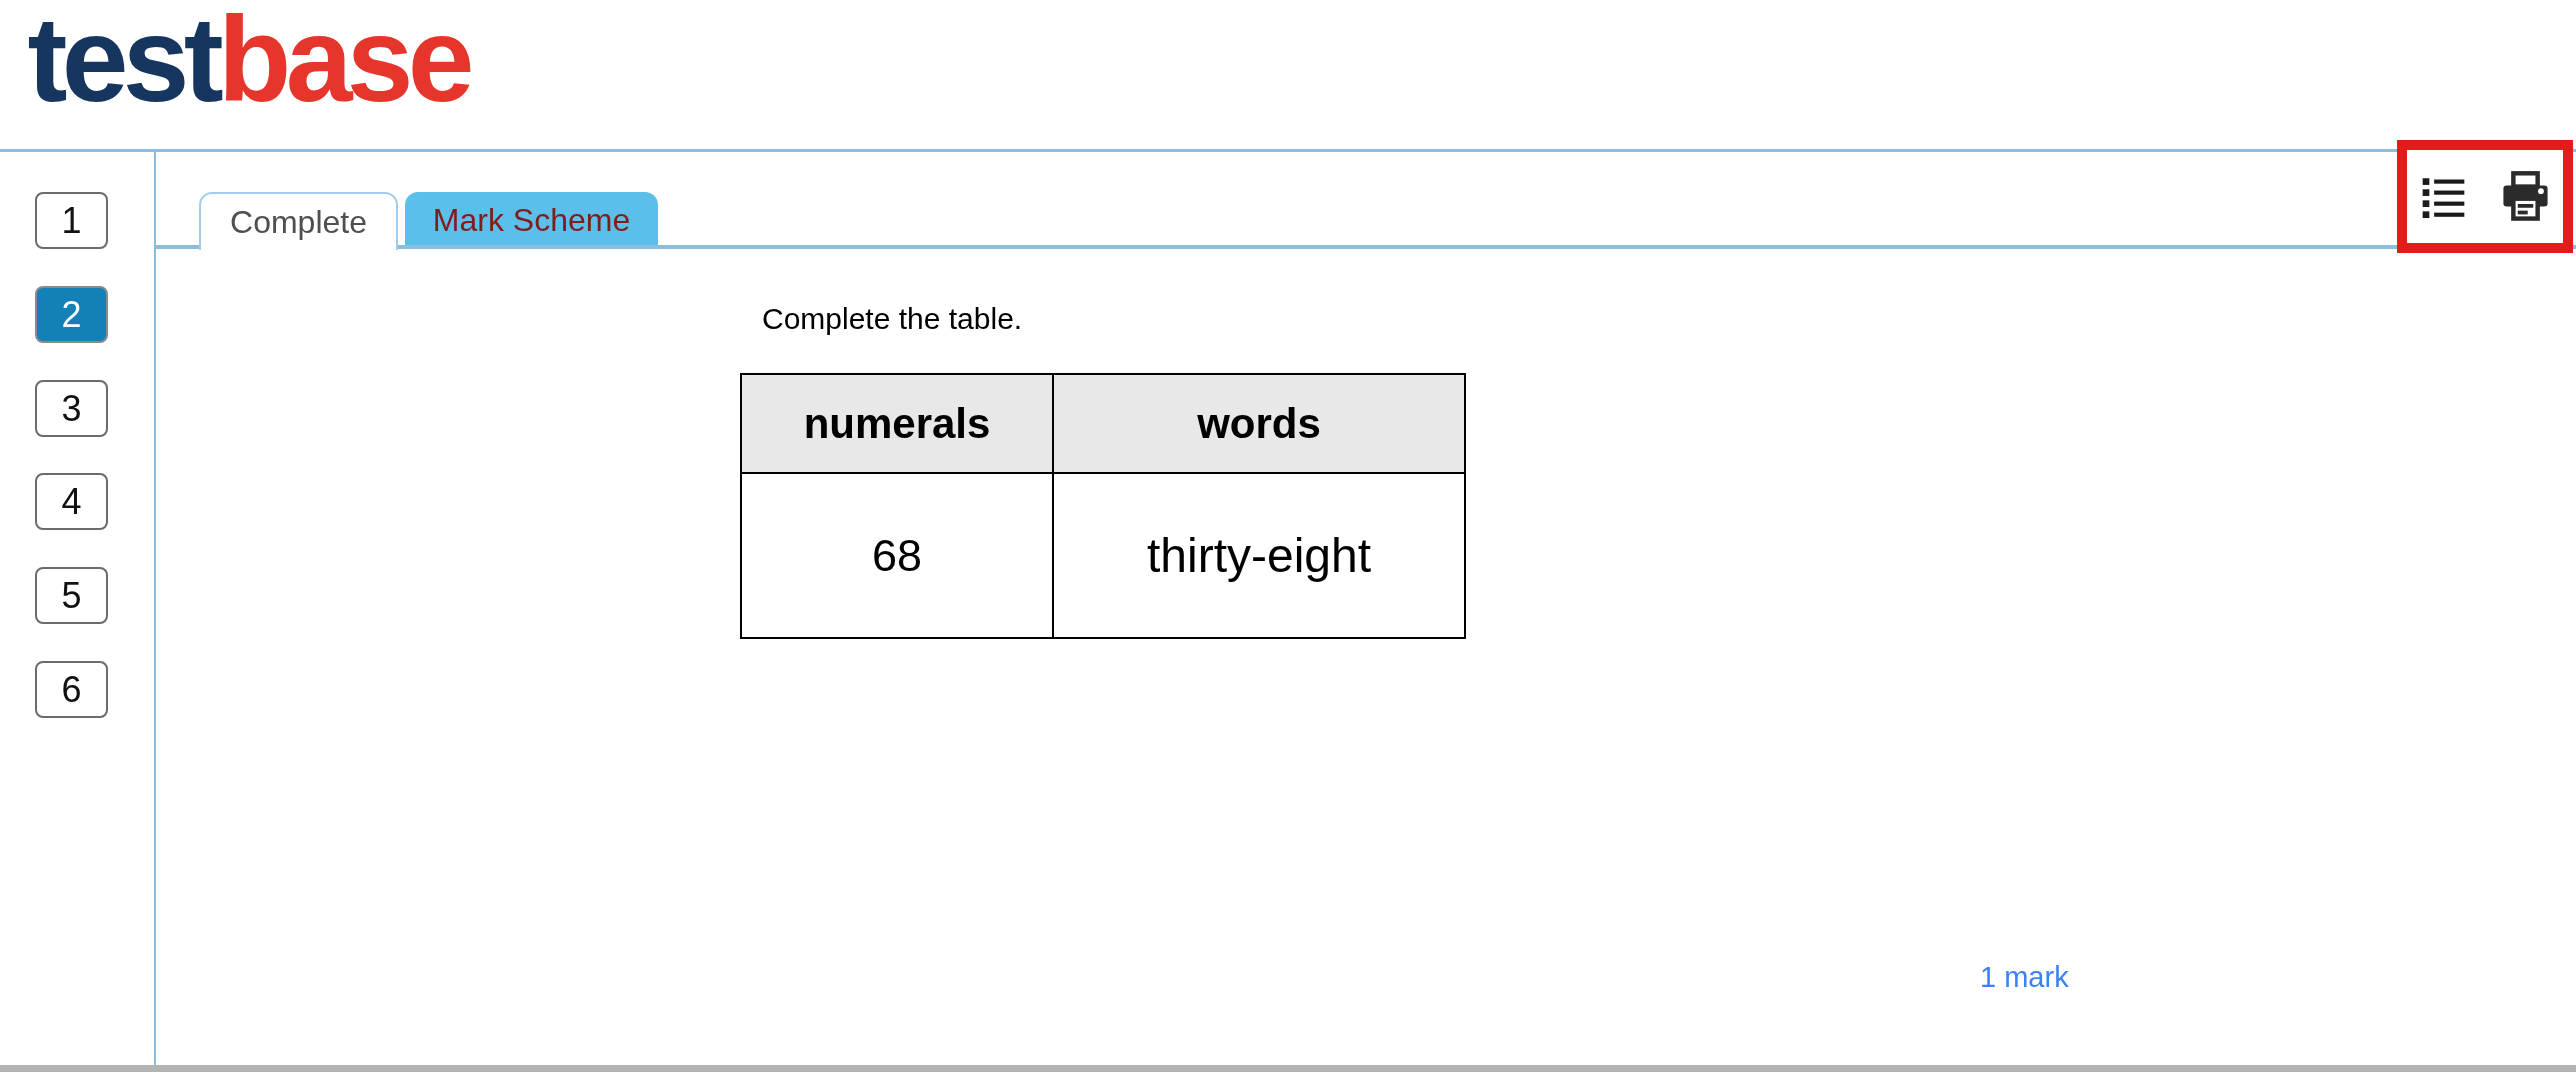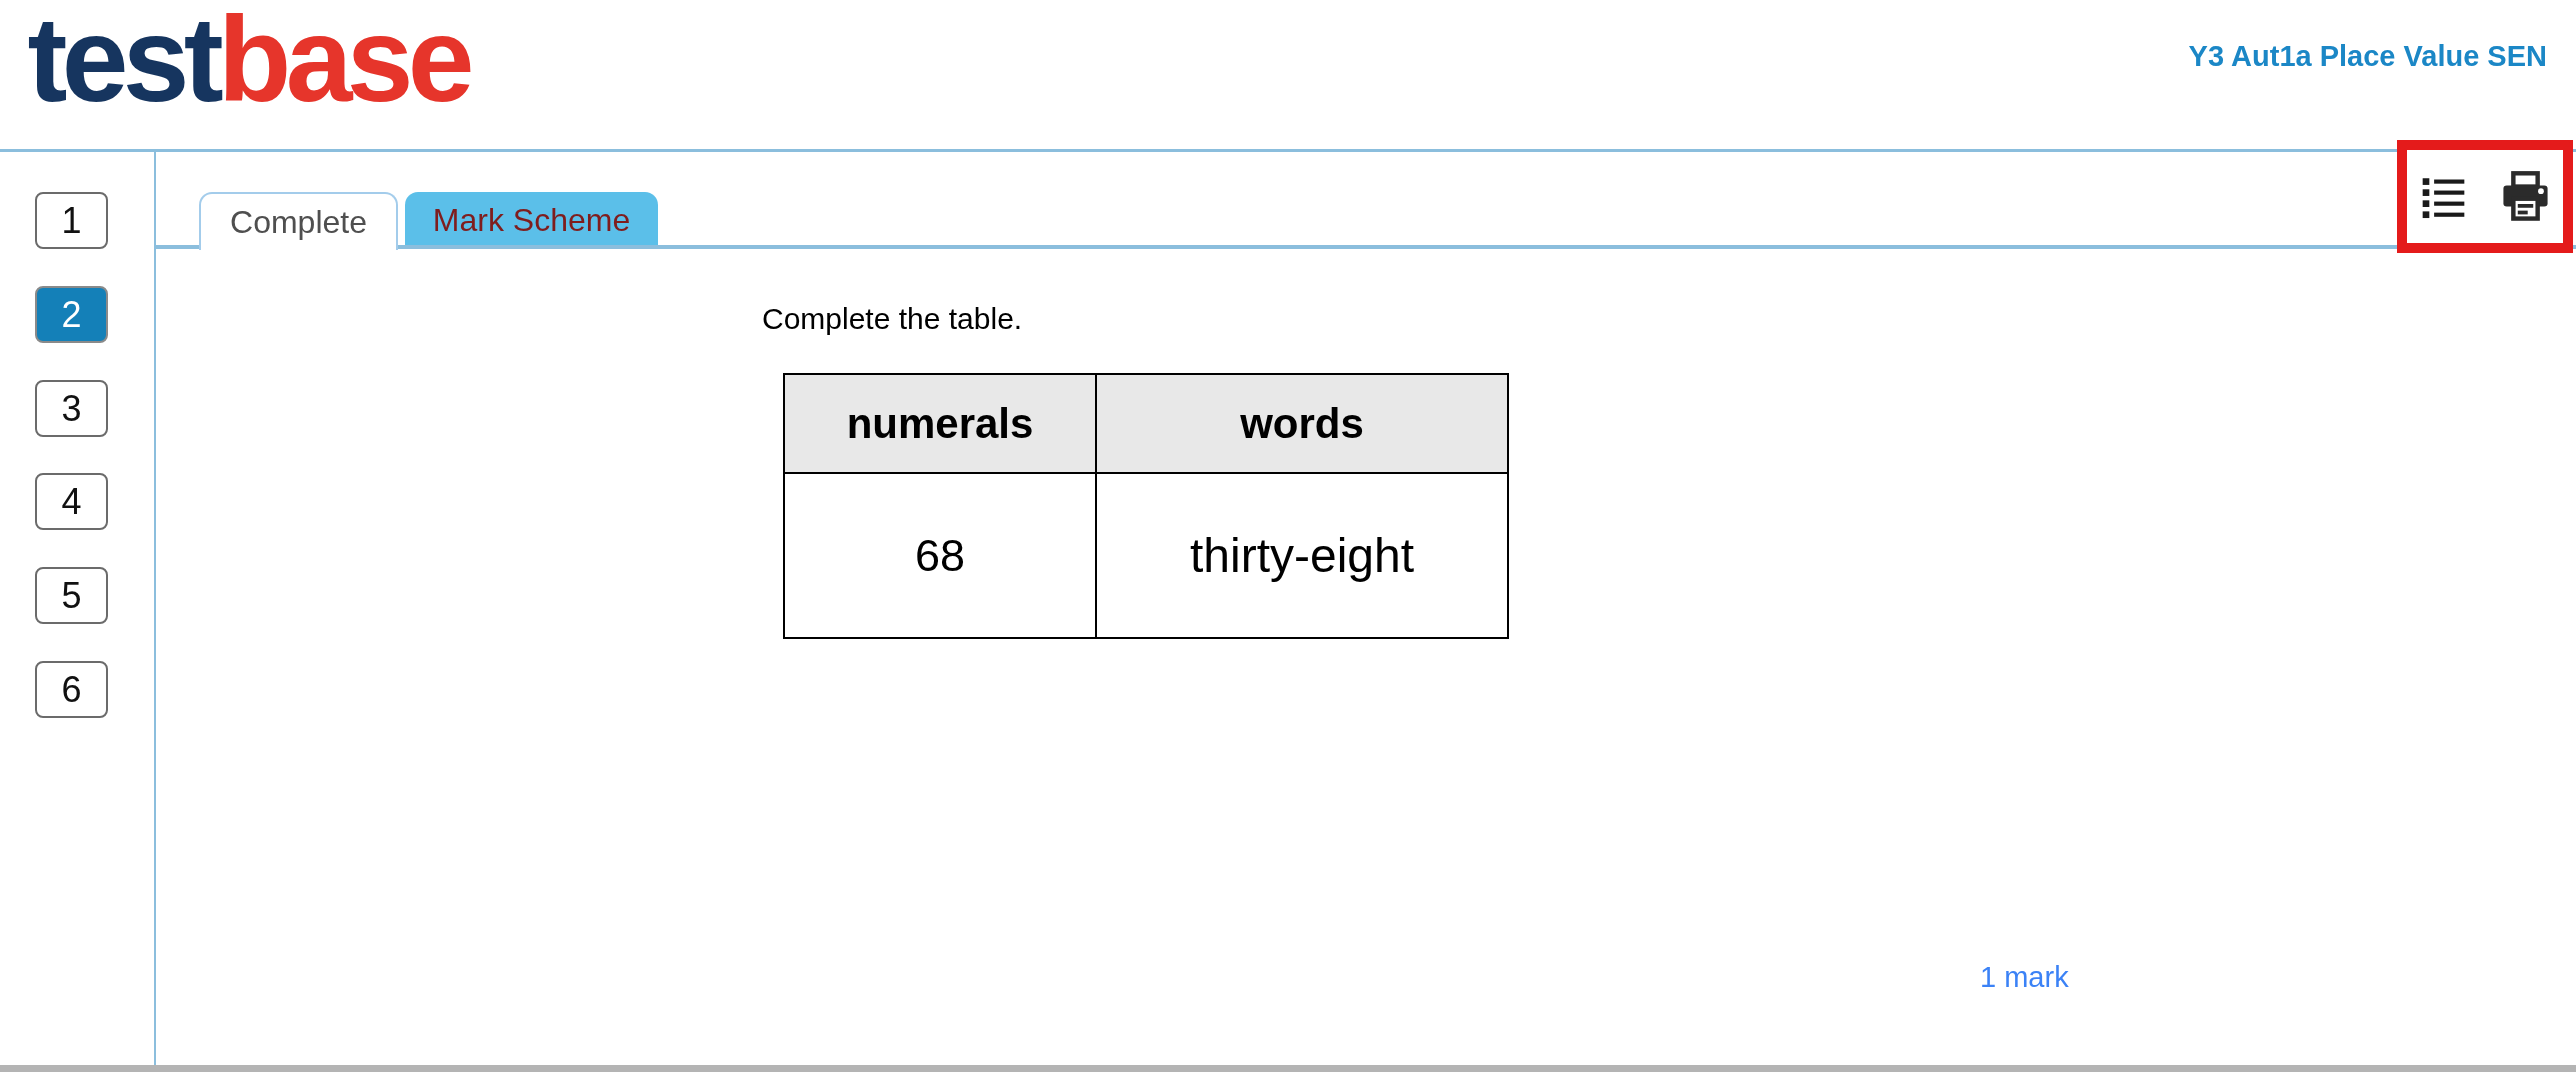--- a/index.html
+++ b/index.html
@@ -36,21 +36,21 @@
   .tab-markscheme{left:405px;width:253px;height:56px;background:#5bbfe9;color:#7f1d1d;z-index:0;}
 
   
   .red-box{position:absolute;left:2397px;top:140px;width:176px;height:113px;
            box-sizing:border-box;border:10.5px solid #e41b1b;background:#fff;z-index:5;
            display:flex;align-items:center;justify-content:center;gap:27.5px;}
   .tool-icon{display:block;cursor:pointer;}
 
   
   .prompt{position:absolute;left:762px;top:302px;font-size:30px;color:#000;}
-  .qtable{position:absolute;left:783px;top:373px;border-collapse:collapse;}
+  .qtable{position:absolute;left:740px;top:373px;border-collapse:collapse;}
   .qtable td{border:2.4px solid #000;text-align:center;vertical-align:middle;
              padding:0;background:#fff;}
   .qtable .hdr{background:#e8e8e8;font-weight:bold;font-size:42px;height:97px;}
   .col-num{width:310px;}
   .col-wrd{width:410px;}
   .r1{height:165px}.r2{height:170px}.r3{height:171px}
   .numerals-cell{font-size:45px;}
   .words-cell{font-size:48px;white-space:pre-line;line-height:52px;}
   .thick{border:6.5px solid #000 !important;}
   .mark-label{position:absolute;left:1980px;top:961px;font-size:29px;color:#3b82f6;}
@@ -58,21 +58,20 @@
   .bottom-bar{position:absolute;left:0;bottom:0;width:2576px;height:7.3px;background:#b4b4b4;}
 </style>
 </head>
 <body>
 
 <div class="page">
 
   <div class="logo">
     <span class="t1">test</span><span class="t2">base</span>
   </div>
-  <div class="app-title">Y3 Aut1a Place Value SEN</div>
   <div class="header-divider"></div>
 
   <div class="side-line"></div>
   <div class="qnav-btn qn-0">1</div>
   <div class="qnav-btn qn-1 active">2</div>
   <div class="qnav-btn qn-2">3</div>
   <div class="qnav-btn qn-3">4</div>
   <div class="qnav-btn qn-4">5</div>
   <div class="qnav-btn qn-5">6</div>
 

